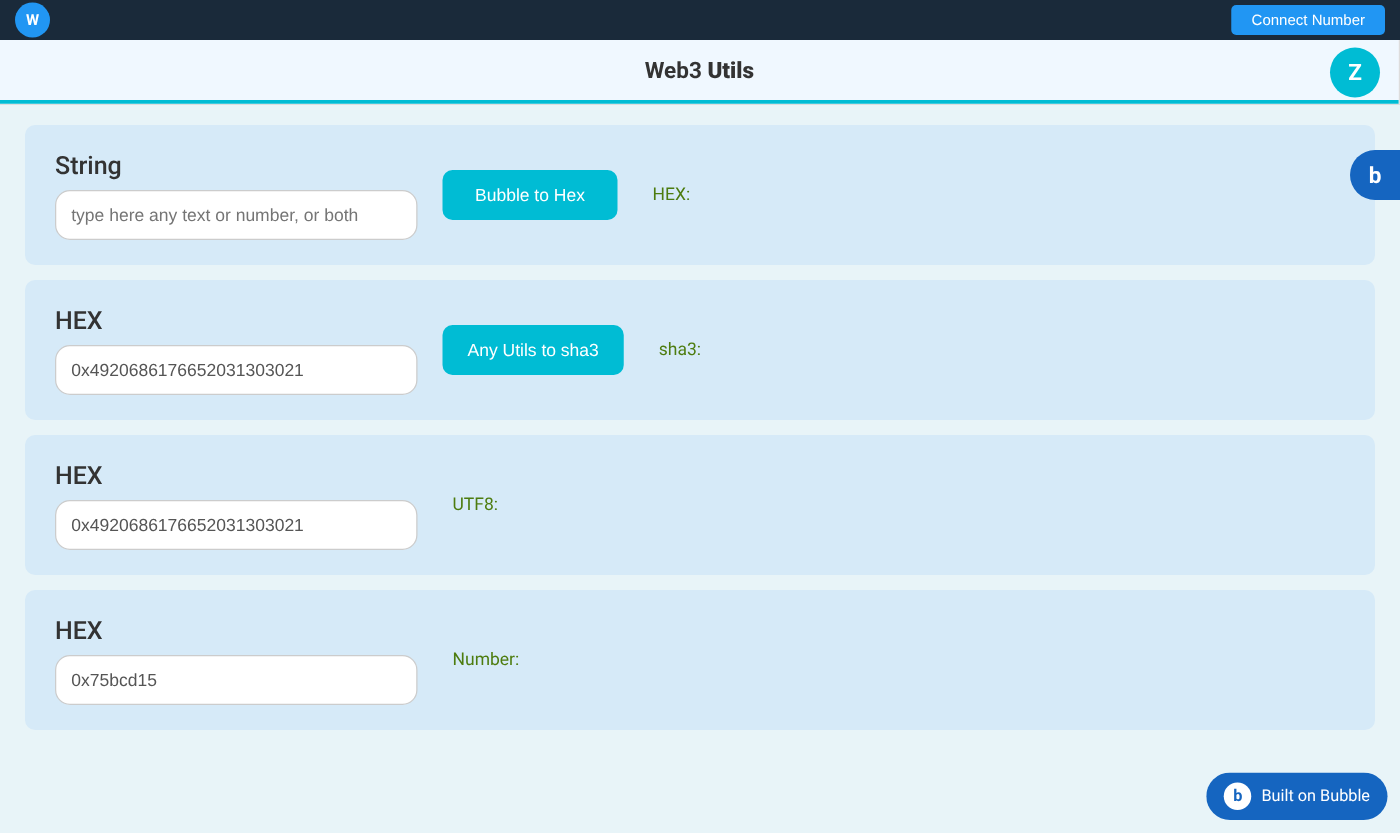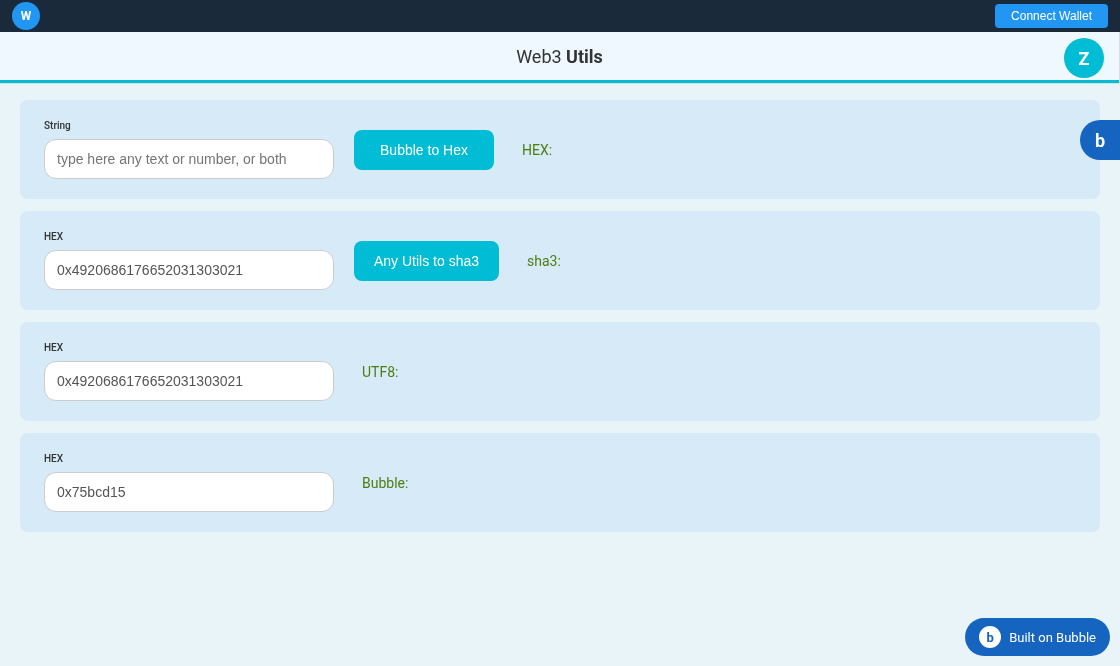--- a/index.html
+++ b/index.html
@@ -52,21 +52,21 @@
       height: 52px;
       position: relative;
     }
     .tab {
       flex: 1;
       display: flex;
       align-items: center;
       justify-content: center;
       height: 100%;
       font-size: 18px;
-      font-weight: 400;
+      font-weight: 700;
       cursor: pointer;
       color: #333;
     }
     .tab.active {
       background: #f0f8ff;
       border-bottom: 3px solid #00bcd4;
     }
     .tab-divider {
       width: 1px;
       height: 100%;
@@ -123,21 +123,21 @@
       align-items: center;
       gap: 20px;
     }
     .card-left {
       display: flex;
       flex-direction: column;
       gap: 8px;
       min-width: 200px;
     }
     .card-label {
-      font-size: 10px;
+      font-size: 20px;
       font-weight: 500;
       color: #333;
     }
     .card-input {
       width: 290px;
       height: 40px;
       border: 1px solid #ccc;
       border-radius: 12px;
       padding: 0 12px;
       font-size: 14px;
@@ -192,21 +192,21 @@
       font-weight: bold;
     }
   </style>
 </head>
 <body>
 
 <div class="top-nav">
   <div class="nav-logo">
     <span>W</span>
   </div>
-  <button class="nav-btn">Connect Wallet</button>
+  <button class="nav-btn">Connect Number</button>
 </div>
 
 <div class="tab-bar">
   <div class="tab active">
     <span>Web3 <strong>Utils</strong></span>
   </div>
   <div class="tab-divider"></div>
   <div class="tab-icon">
     <span>Z</span>
   </div>
@@ -242,21 +242,21 @@
       <input class="card-input" value="0x4920686176652031303021" style="">
     </div>
     <span class="card-result-label">UTF8:</span>
   </div>
 
   <div class="card">
     <div class="card-left">
       <span class="card-label">HEX</span>
       <input class="card-input" value="0x75bcd15" style="">
     </div>
-    <span class="card-result-label">Bubble:</span>
+    <span class="card-result-label">Number:</span>
   </div>
 
 </div>
 
 <div class="built-on-bubble">
   <div class="bubble-badge-icon">
     <span>b</span>
   </div>
   <span>Built on Bubble</span>
 </div>

